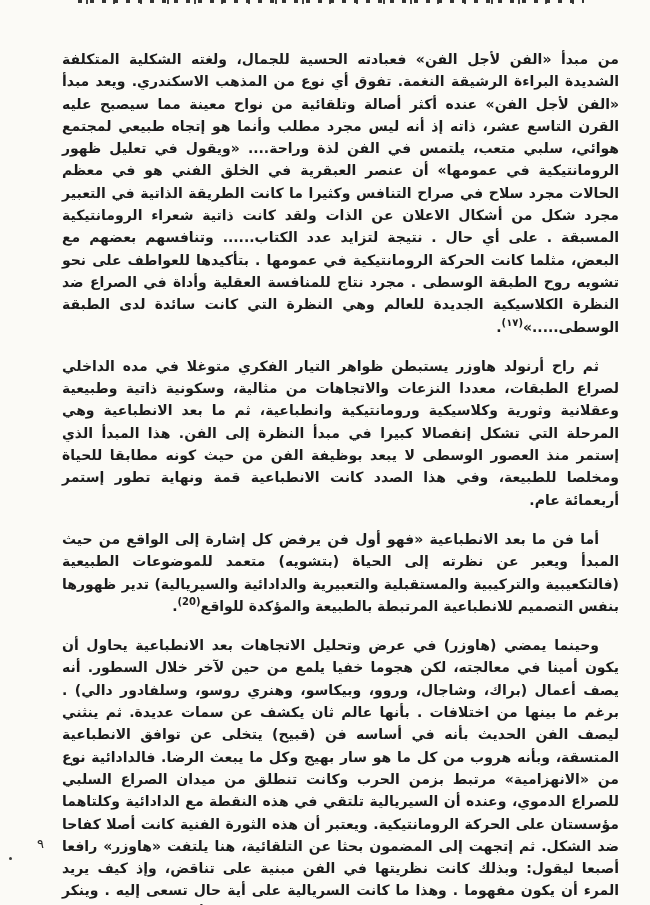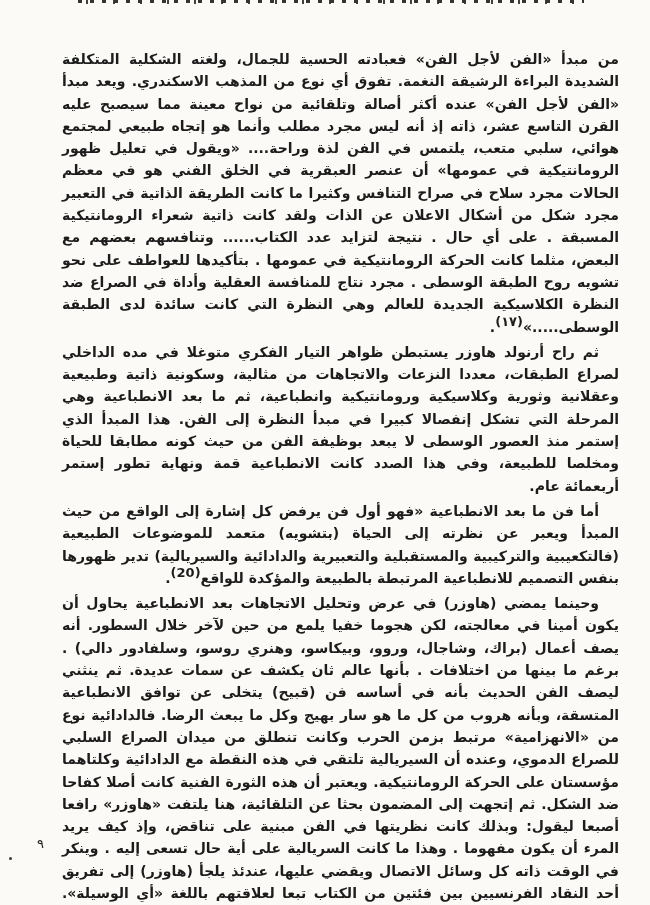--- a/index.html
+++ b/index.html
@@ -41,24 +41,24 @@
     unicode-bidi: embed;
     font-family: "DejaVu Sans", sans-serif;
     font-weight: bold;
     font-size: 14px;
     line-height: 22.3px;
     color: var(--ink, #1c1c1c);
     text-align: justify;
     text-justify: inter-word;
   }
   .para { margin: 0; }
-  .para + .para { margin-top: 3px; }
+  .para + .para { margin-top: 17px; }
   .para.indent { text-indent: 20px; }
   .fnref {
-    font-size: 13px;
+    font-size: 10px;
     line-height: 0;
     vertical-align: super;
     letter-spacing: 0;
   }
   .page-number {
     position: absolute;
     left: 37px;
     top: 836px;
     font-family: "DejaVu Sans", sans-serif;
     font-size: 13px;

